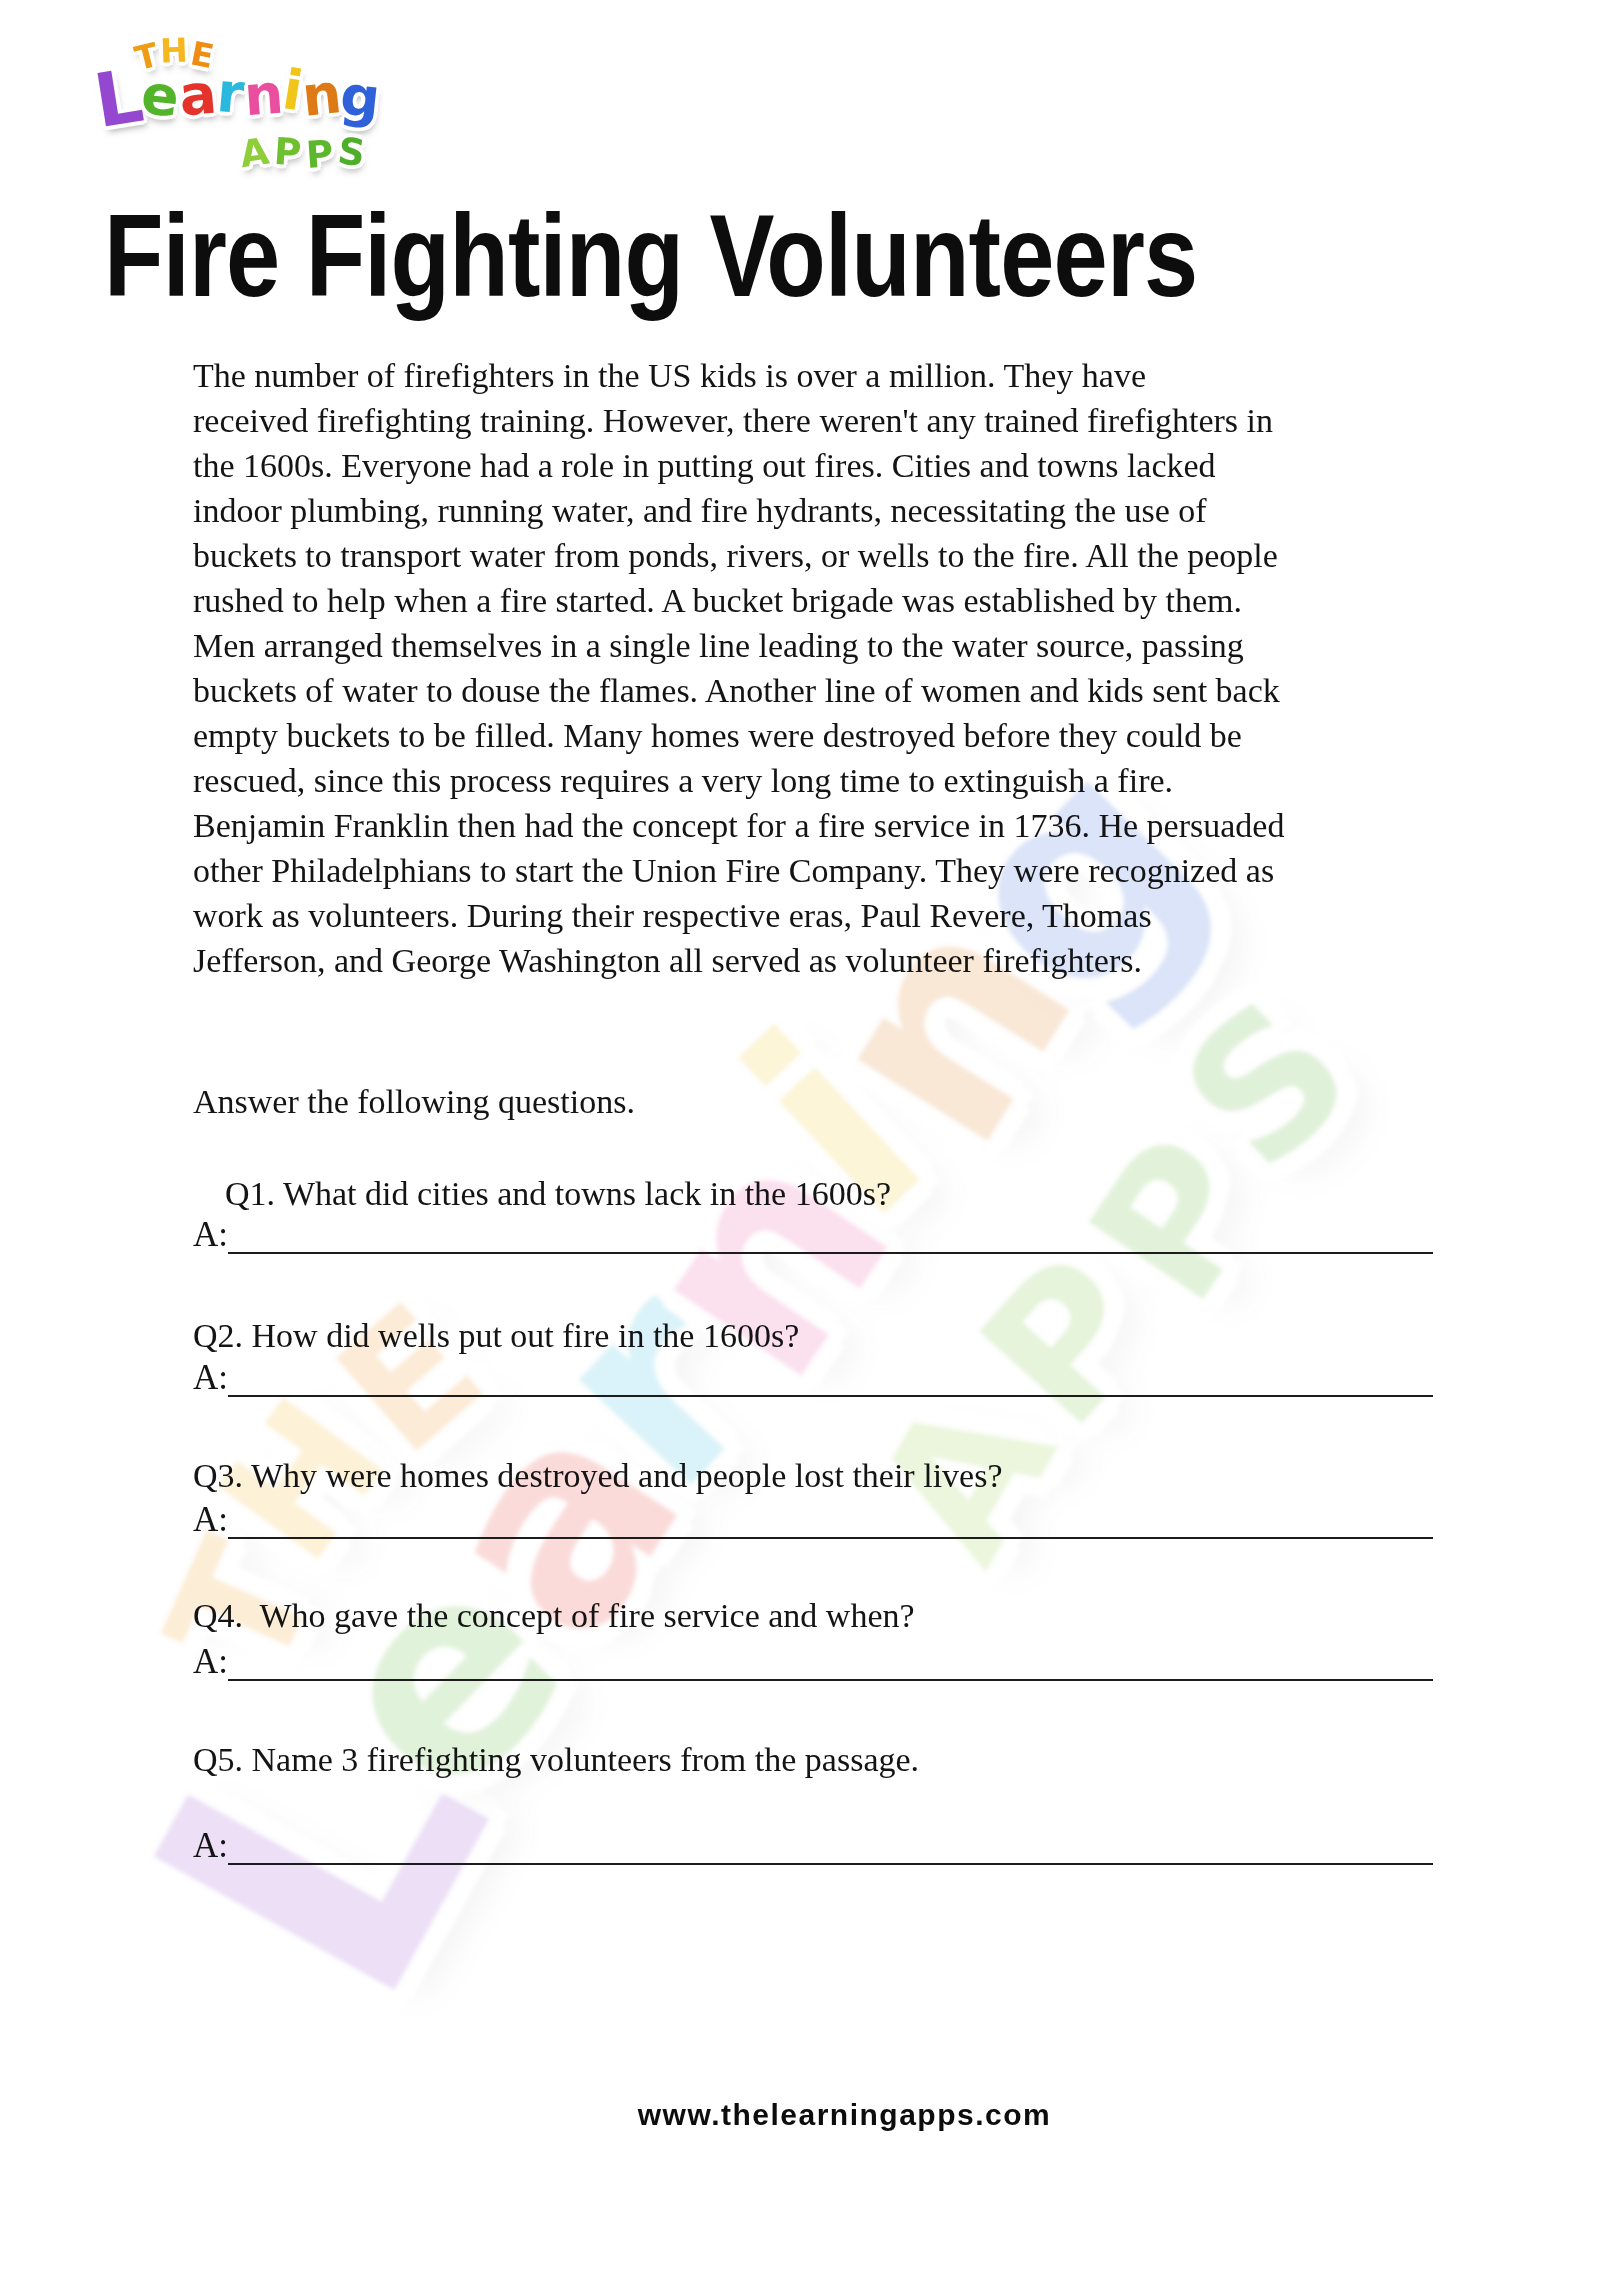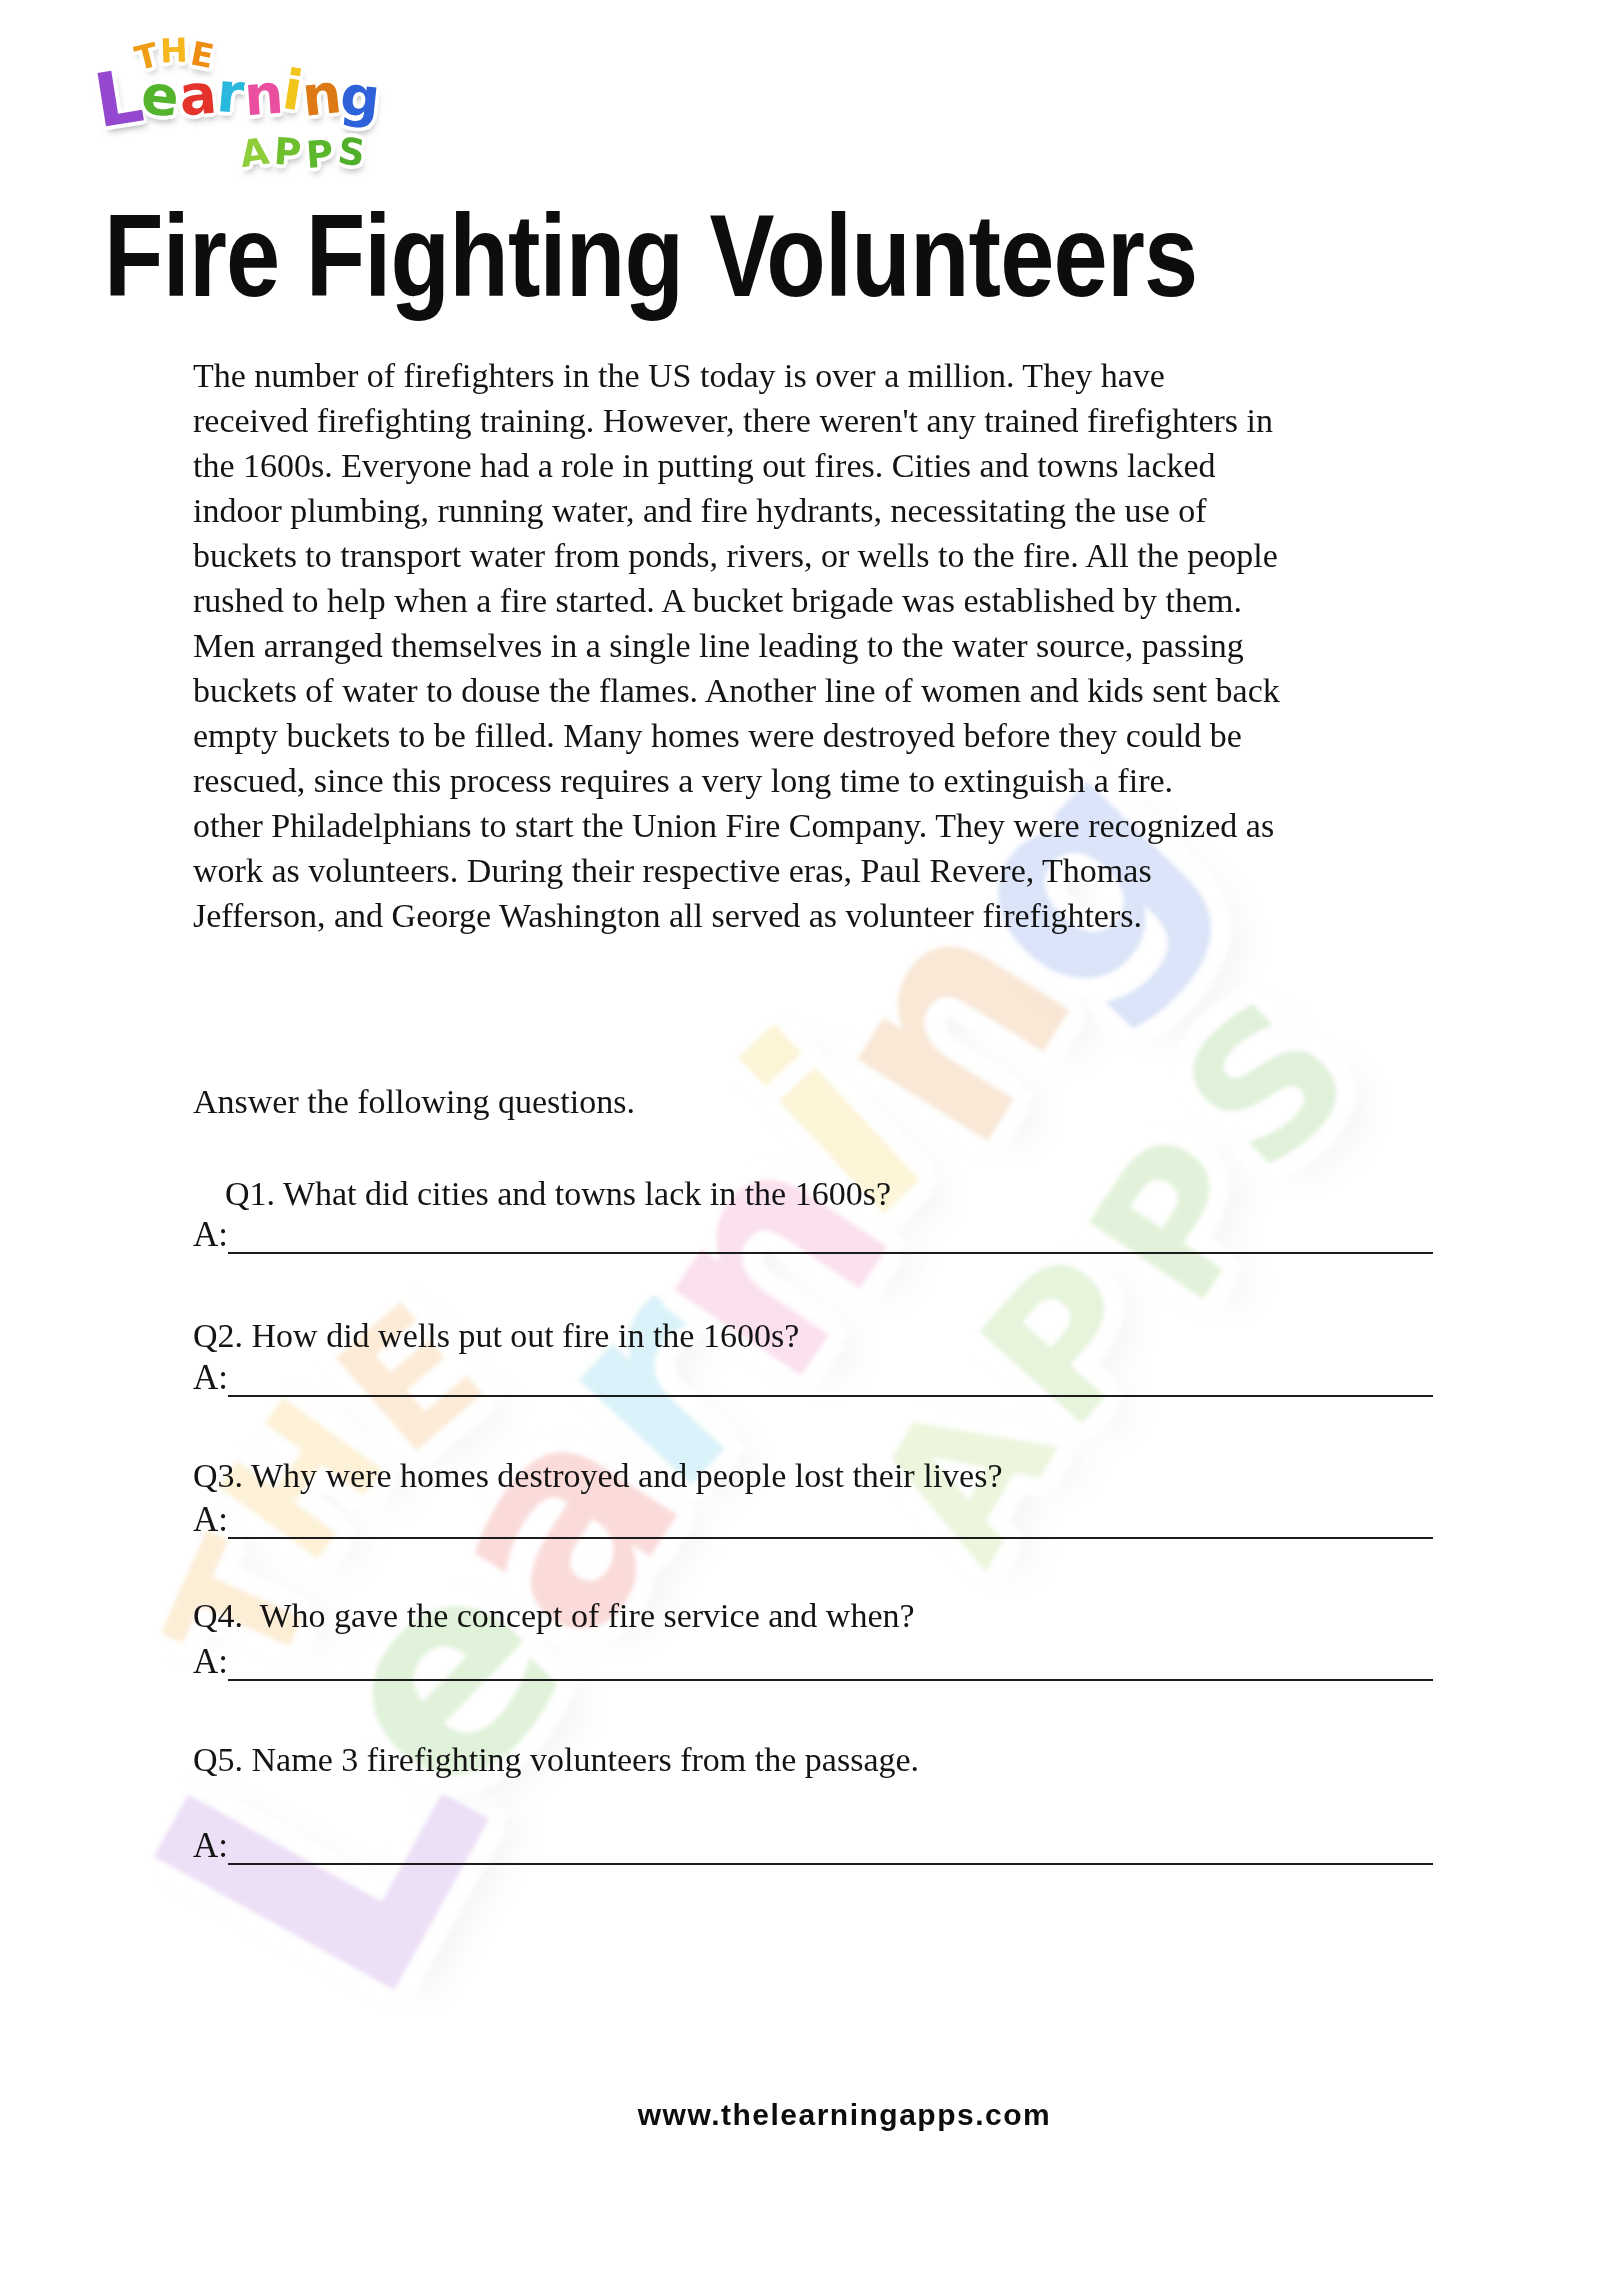--- a/index.html
+++ b/index.html
@@ -91,30 +91,31 @@
       <div class="logo-learning"><span>L</span><span>e</span><span>a</span><span>r</span><span>n</span><span>i</span><span>n</span><span>g</span></div>
       <div class="logo-apps"><span>A</span><span>P</span><span>P</span><span>S</span></div>
     </div>
   </div>
 
   <div class="title-wrap">
     <div class="title">Fire Fighting Volunteers</div>
   </div>
 
   <div class="passage">
-      <div class="para-line">The number of firefighters in the US today is over a million. They have</div>
+      <div class="para-line">The number of firefighters in the US kids is over a million. They have</div>
       <div class="para-line">received firefighting training. However, there weren't any trained firefighters in</div>
       <div class="para-line">the 1600s. Everyone had a role in putting out fires. Cities and towns lacked</div>
       <div class="para-line">indoor plumbing, running water, and fire hydrants, necessitating the use of</div>
       <div class="para-line">buckets to transport water from ponds, rivers, or wells to the fire. All the people</div>
       <div class="para-line">rushed to help when a fire started. A bucket brigade was established by them.</div>
       <div class="para-line">Men arranged themselves in a single line leading to the water source, passing</div>
       <div class="para-line">buckets of water to douse the flames. Another line of women and kids sent back</div>
       <div class="para-line">empty buckets to be filled. Many homes were destroyed before they could be</div>
       <div class="para-line">rescued, since this process requires a very long time to extinguish a fire.</div>
+      <div class="para-line">Benjamin Franklin then had the concept for a fire service in 1736. He persuaded</div>
       <div class="para-line">other Philadelphians to start the Union Fire Company. They were recognized as</div>
       <div class="para-line">work as volunteers. During their respective eras, Paul Revere, Thomas</div>
       <div class="para-line">Jefferson, and George Washington all served as volunteer firefighters.</div>
     </div>
 
   <div class="answer-prompt">Answer the following questions.</div>
 
   <div class="q-label q1">Q1. What did cities and towns lack in the 1600s?</div>
   <div class="answer-row a1">
     <span class="a-prefix">A:</span>

